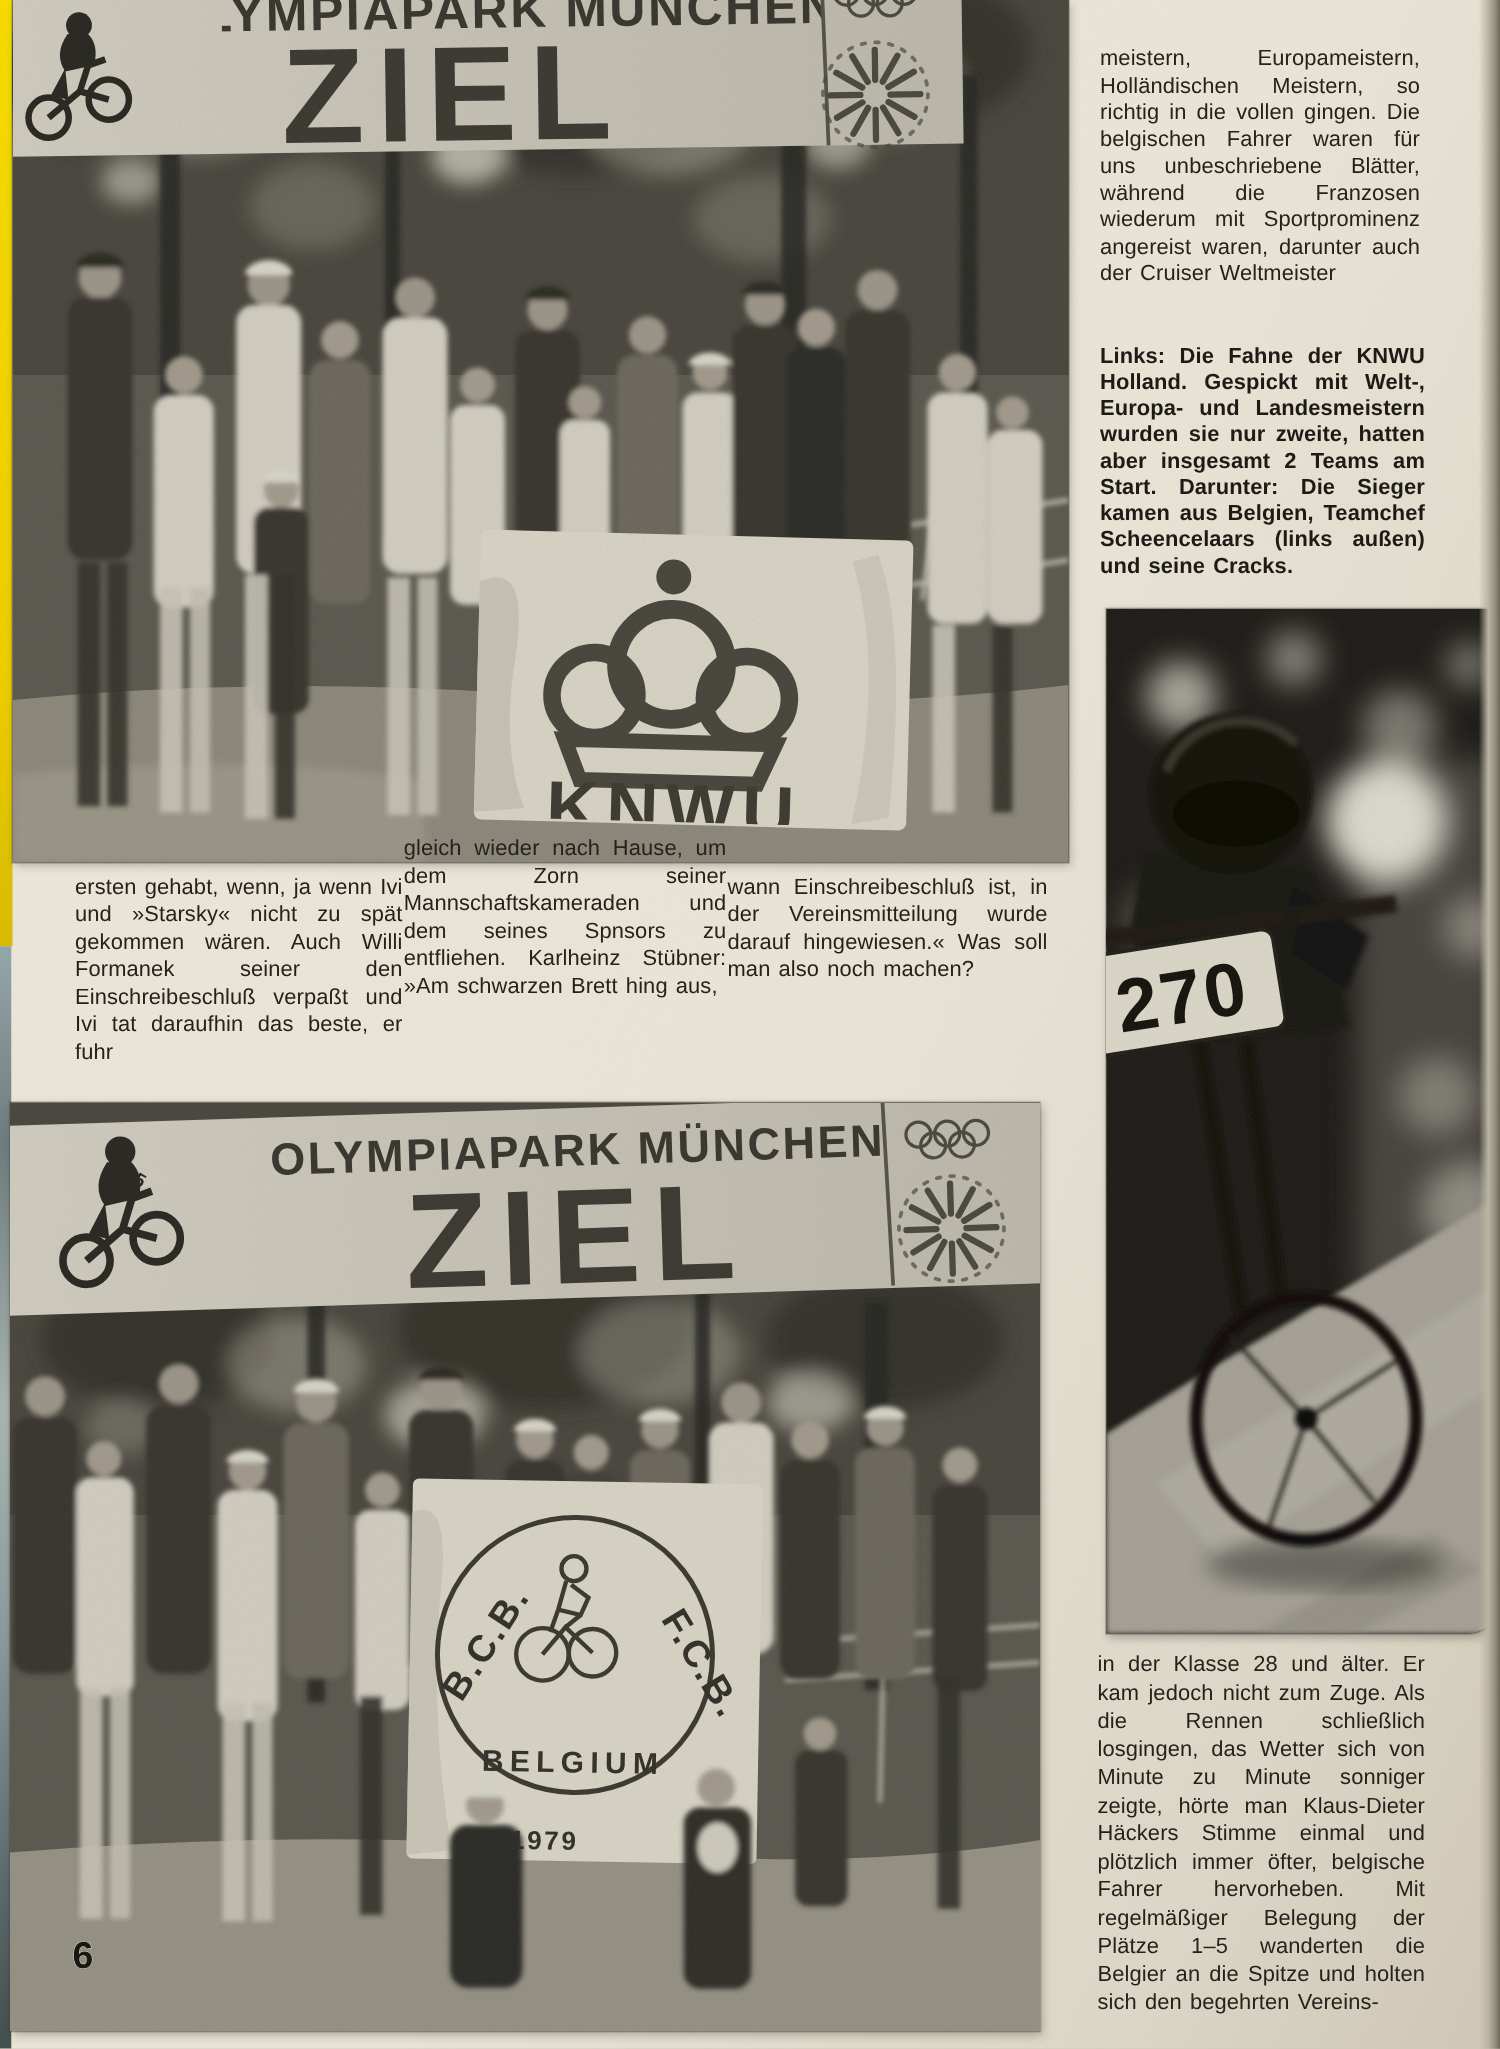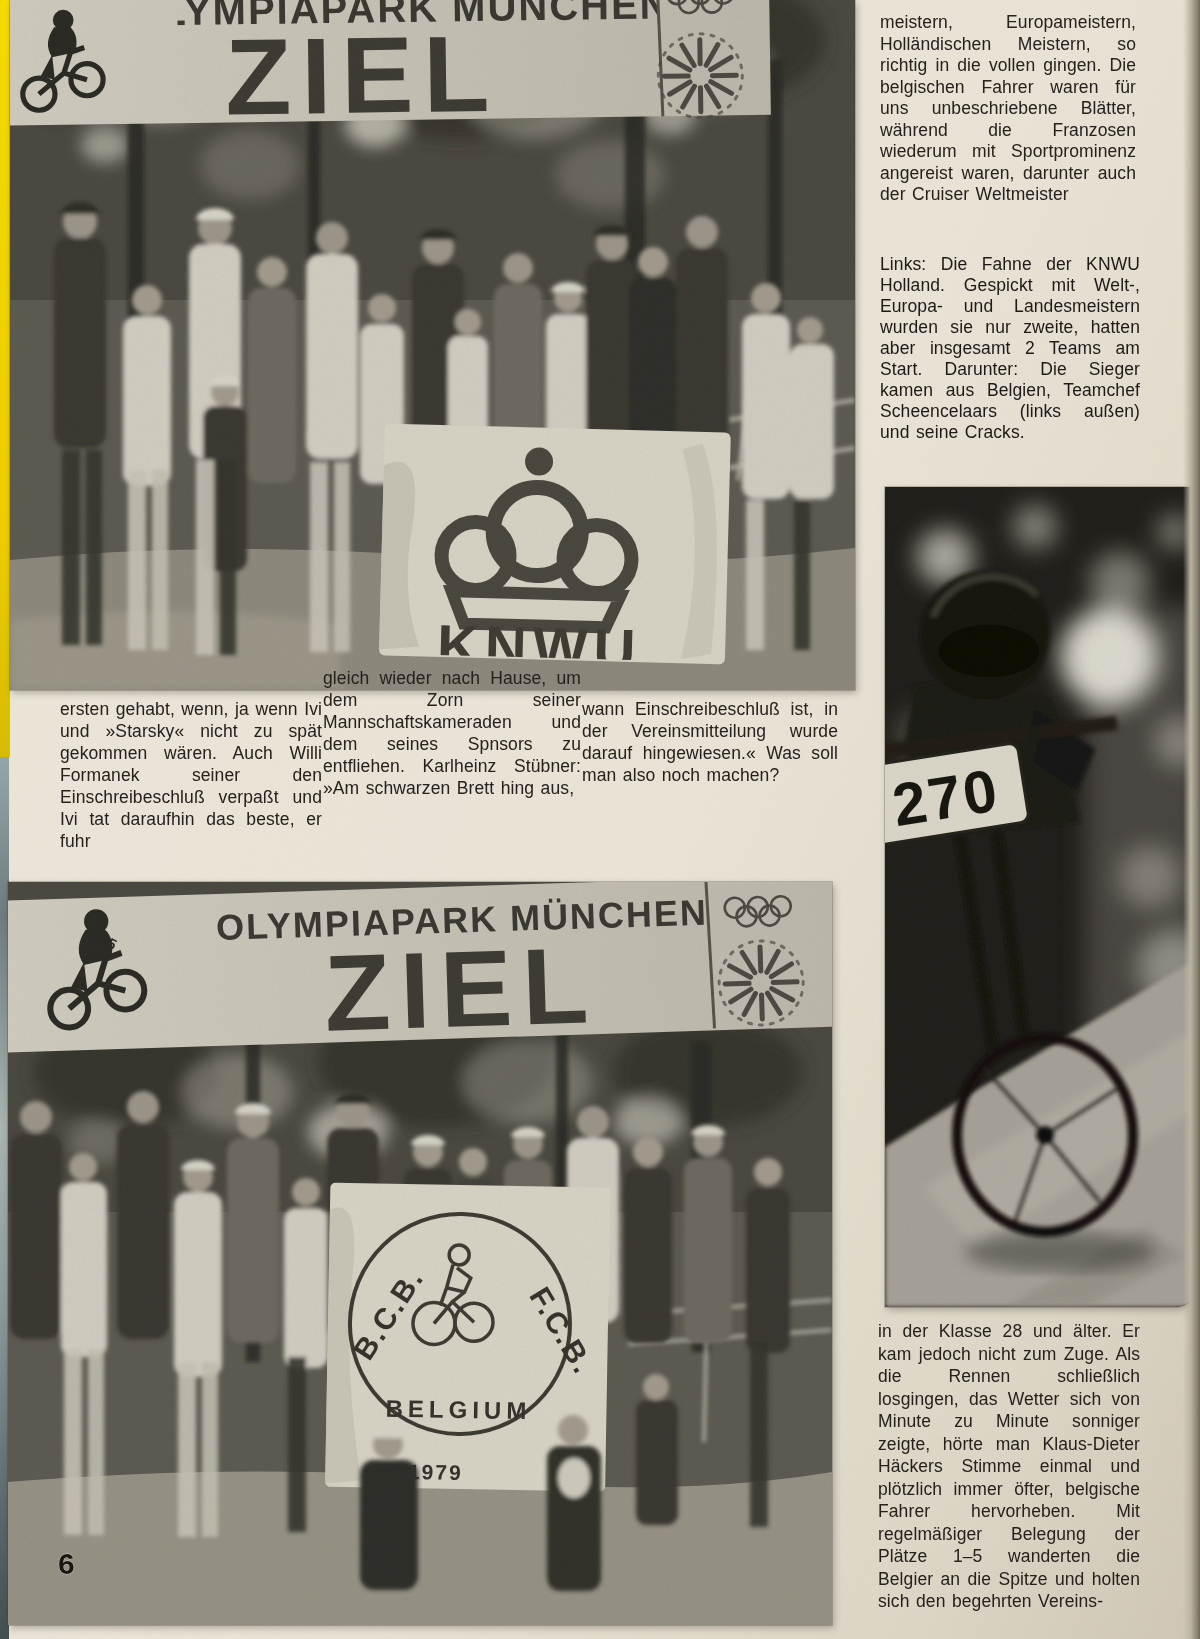--- a/index.html
+++ b/index.html
@@ -5,21 +5,21 @@
   html,body{margin:0;padding:0;background:#cfc9bb;}
   .page{position:relative;width:1200px;height:1639px;overflow:hidden;
         background:linear-gradient(115deg,#ece7da 0%,#e9e4d6 55%,#ddd7c7 85%,#cfc8b7 100%);
         font-family:"Liberation Sans",sans-serif;}
   .abs{position:absolute;}
   figure.photo{margin:0;position:absolute;overflow:hidden;background:#55534c;
         box-shadow:0 0 0 1px rgba(60,55,45,.25), 2px 3px 7px rgba(40,35,25,.30);}
   figure.photo svg{display:block;width:100%;height:100%;}
   .body-text{margin:0;font-size:17.5px;line-height:22px;text-align:justify;
         color:#25221c;word-spacing:1.5px;letter-spacing:.1px;}
-  .caption{font-weight:normal;line-height:21px;color:#1d1b16;}
+  .caption{font-weight:bold;line-height:21px;color:#1d1b16;margin-top:20px;}
   .strip-yellow{left:0;top:0;width:10px;height:757px;background:linear-gradient(#f6dc00,#eecf00 70%,#d9bd04);}
   .strip-left{left:0;top:757px;width:9px;height:882px;
         background:linear-gradient(#96a7ab 0%,#6f7d80 18%,#aab6b2 42%,#8c9a9c 63%,#5d6a6e 85%,#43504f 100%);}
   .right-edge{left:1183px;top:0;width:17px;height:1639px;
         background:linear-gradient(90deg,rgba(0,0,0,0),#bcb5a4 45%,#948d7c 78%,#6e6959);}
   .grain{left:0;top:0;width:1200px;height:1639px;opacity:.5;pointer-events:none;}
   text{font-family:"Liberation Sans",sans-serif;}
 </style>
 </head>
 <body>
@@ -337,21 +337,21 @@
         <use href="#olympicrings" transform="translate(728,36)"></use>
         <use href="#sunburst" transform="translate(752,112)"></use>
       </g>
 
       <text x="50" y="692" font-size="30" font-weight="bold" fill="#181712" stroke="#d8d4c6" stroke-width="0.8" paint-order="stroke">6</text>
       <rect width="824" height="743" filter="url(#pnoise)" opacity=".55"></rect>
     </svg>
   </figure>
 
   <aside>
-    <p class="abs body-text" style="left:880px;top:12px;width:256px;line-height:21.5px">meistern, Europameistern, Holländischen Meistern, so richtig in die vollen gingen. Die belgischen Fahrer waren für uns unbeschriebene Blätter, während die Franzosen wiederum mit Sportprominenz angereist waren, darunter auch der Cruiser Weltmeister</p>
+    <p class="abs body-text" style="left:880px;top:36px;width:256px;line-height:21.5px">meistern, Europameistern, Holländischen Meistern, so richtig in die vollen gingen. Die belgischen Fahrer waren für uns unbeschriebene Blätter, während die Franzosen wiederum mit Sportprominenz angereist waren, darunter auch der Cruiser Weltmeister</p>
     <p class="abs body-text caption" style="left:880px;top:254px;width:260px">Links: Die Fahne der KNWU Holland. Gespickt mit Welt-, Europa- und Landesmeistern wurden sie nur zweite, hatten aber insgesamt 2 Teams am Start. Darunter: Die Sieger kamen aus Belgien, Teamchef Scheencelaars (links außen) und seine Cracks.</p>
 
     <figure class="photo" style="left:885px;top:487px;width:315px;height:820px;border-bottom-right-radius:26px">
       <svg viewBox="0 0 315 820" preserveAspectRatio="none">
         <rect width="315" height="820" fill="#201f1b"></rect>
         <g filter="url(#b12)">
           <rect x="200" y="120" width="115" height="430" fill="#6b6860" opacity=".55"></rect>
           <circle cx="60" cy="70" r="28" fill="#d8d5c8" opacity=".75"></circle>
           <circle cx="150" cy="40" r="22" fill="#d8d5c8" opacity=".55"></circle>
           <circle cx="235" cy="95" r="30" fill="#d8d5c8" opacity=".5"></circle>

